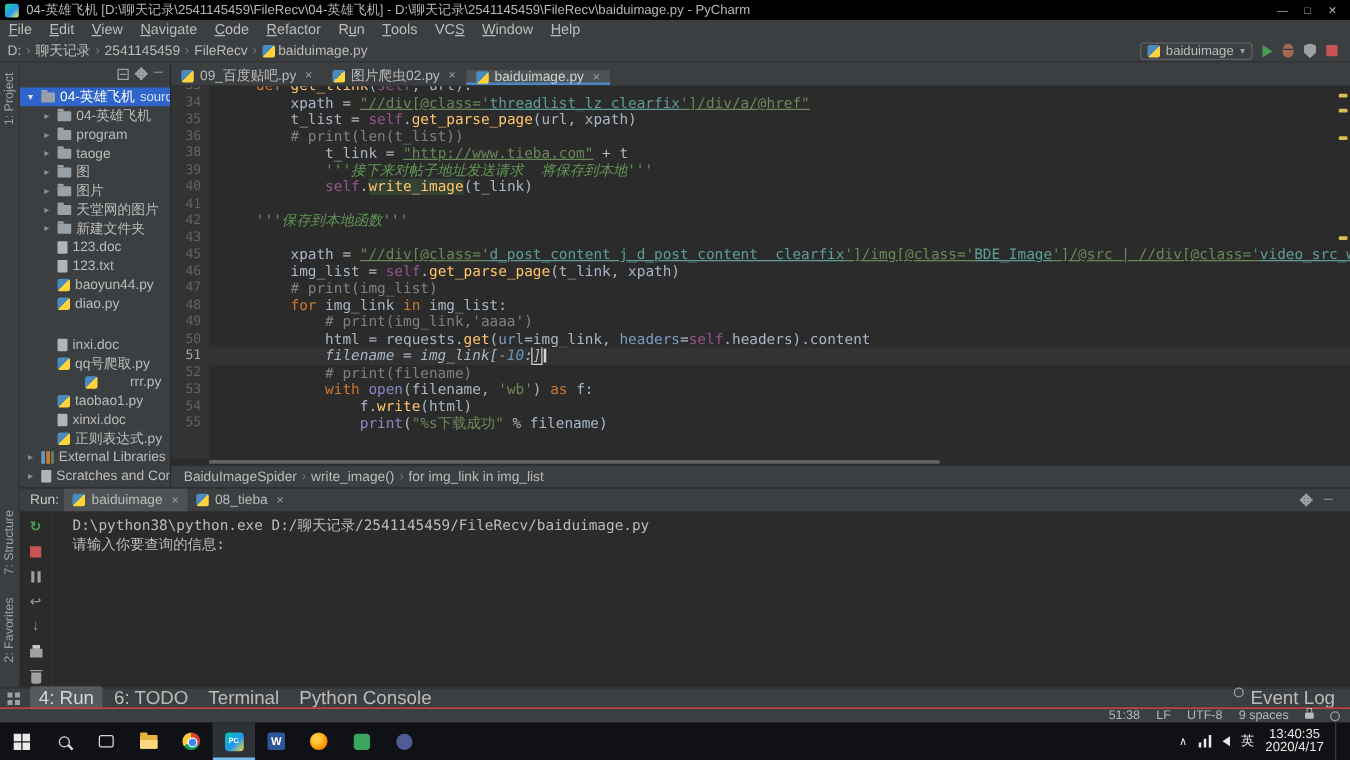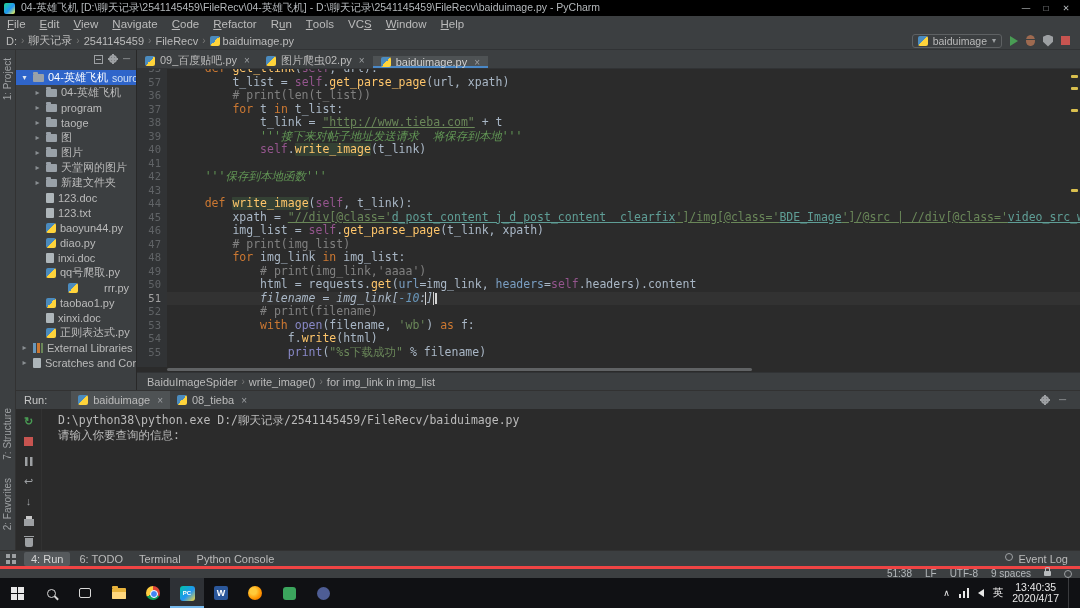--- a/index.html
+++ b/index.html
@@ -92,21 +92,21 @@
   .tk-bm{color:#a9b7c6;outline:1px solid #d0d0d0;}
   .caret{display:inline-block;width:2px;height:11px;background:#d4d4d4;margin-left:2px;vertical-align:middle;}
   .stripe-mark{position:absolute;right:2px;width:7px;height:3px;background:#d9bf4e;border-radius:1px;}
   .hscroll{height:5px;background:#2b2b2b;position:relative;flex:0 0 auto;}
   .hscroll-thumb{position:absolute;left:30px;top:1px;height:3px;width:62%;background:#606264;border-radius:2px;}
   .crumbbar{height:18px;background:#3c3f41;border-top:1px solid #313335;display:flex;align-items:center;font-size:11px;padding-left:10px;flex:0 0 auto;}
   .ecrumb{color:#bbbbbb;white-space:nowrap;}
 
   
   .runpanel{position:absolute;left:16px;right:0;top:340px;bottom:0;background:#2b2b2b;border-top:1px solid #323232;display:flex;flex-direction:column;}
-  .run-header{height:18px;background:#3c3f41;display:flex;align-items:center;font-size:11px;padding:0 8px;gap:24px;flex:0 0 auto;justify-content:space-between;}
+  .run-header{height:18px;background:#3c3f41;display:flex;align-items:center;font-size:11px;padding:0 8px;gap:4px;flex:0 0 auto;justify-content:space-between;}
   .run-title{color:#c8c8c8;}
   .run-tabs{display:flex;align-items:stretch;height:18px;}
   .run-tab{display:flex;align-items:center;gap:5px;padding:0 7px;}
   .run-tab.active{background:#4e5254;}
   .run-hdr-right{margin-left:auto;display:flex;align-items:center;gap:10px;padding-right:6px;}
   .run-body{flex:1;display:flex;min-height:0;}
   .run-toolbar{width:26px;flex:0 0 26px;display:flex;flex-direction:column;align-items:center;padding-top:5px;gap:6px;border-right:1px solid #323232;}
   .ric{width:14px;height:14px;display:flex;align-items:center;justify-content:center;font-size:11px;color:#9da0a3;}
   .ric-rerun{color:#499c54;font-weight:bold;}
   .ric-stop{width:9px;height:9px;background:#c75450;}
@@ -114,31 +114,31 @@
     linear-gradient(#9da0a3,#9da0a3) 1px 0/2.5px 9px no-repeat,
     linear-gradient(#9da0a3,#9da0a3) 6px 0/2.5px 9px no-repeat;}
   .ric-print{width:10px;height:7px;background:#9da0a3;position:relative;margin-top:3px;}
   .ric-print::before{content:"";position:absolute;top:-3px;left:2px;width:6px;height:3px;background:#c8c8c8;}
   .ric-trash{width:8px;height:9px;background:#9da0a3;border-radius:0 0 2px 2px;position:relative;margin-top:2px;}
   .ric-trash::before{content:"";position:absolute;top:-2px;left:-1px;width:10px;height:1.5px;background:#9da0a3;}
   .run-output{flex:1;min-width:0;font-family:"DejaVu Sans Mono","Liberation Mono",monospace;font-size:11.5px;line-height:15px;padding:4px 0 0 16px;color:#bbbbbb;overflow:hidden;}
   .out-line{white-space:pre;}
 
   
-  .bottombar{position:absolute;top:550px;left:0;right:0;height:16px;background:#3c3f41;border-top:1px solid #323232;display:flex;align-items:center;font-size:11px;padding:0 4px;gap:2px;}
+  .bottombar{position:absolute;top:550px;left:0;right:0;height:16px;background:#3c3f41;border-top:1px solid #323232;display:flex;align-items:center;font-size:15px;padding:0 4px;gap:2px;}
   .bb-grid{width:10px;height:10px;margin:0 6px 0 2px;background:
     linear-gradient(#9da0a3,#9da0a3) 0 0/4px 4px no-repeat,
     linear-gradient(#9da0a3,#9da0a3) 6px 0/4px 4px no-repeat,
     linear-gradient(#9da0a3,#9da0a3) 0 6px/4px 4px no-repeat,
     linear-gradient(#9da0a3,#9da0a3) 6px 6px/4px 4px no-repeat;}
   .bb-item{padding:1px 7px;border-radius:2px;}
   .bb-item.active{background:#565a5d;color:#d6d6d6;}
   .bb-right{margin-left:auto;display:flex;align-items:flex-start;gap:5px;padding-right:8px;}
   .elog-ico{width:8px;height:8px;border:1px solid #9da0a3;border-radius:50%;}
-  .statusbar{position:absolute;top:566px;left:0;right:0;height:12px;background:#3c3f41;border-top:3px solid #ef4444;display:flex;align-items:center;font-size:10px;color:#b4b8bb;padding:0 8px;}
+  .statusbar{position:absolute;top:566px;left:0;right:0;height:12px;background:#3c3f41;border-top:1px solid #ef4444;display:flex;align-items:center;font-size:10px;color:#b4b8bb;padding:0 8px;}
   .sb-right{margin-left:auto;display:flex;align-items:center;gap:13px;}
   .sb-lock{width:7px;height:5px;background:#b9bcbe;border-radius:1px;position:relative;}
   .sb-lock::before{content:"";position:absolute;top:-4px;left:1px;width:3px;height:3px;border:1px solid #b9bcbe;border-bottom:none;border-radius:2px 2px 0 0;}
   .sb-hector{width:8px;height:8px;border:1px solid #9da0a3;border-radius:50%;}
 
   
   .taskbar{position:absolute;top:578px;left:0;right:0;height:30px;background:#101114;display:flex;align-items:center;color:#e8e8e8;}
   .tb-apps{display:flex;height:100%;}
   .tb-btn{width:34px;height:30px;display:flex;align-items:center;justify-content:center;}
   .tb-btn.active{background:#2e3136;box-shadow:inset 0 -2px 0 #76b9ed;}
@@ -301,21 +301,21 @@
             <div class="trow" style="padding-left: 17px;">
               <span class="arrow"></span>
               <span class="tico ico-py"></span>
               <span class="tlabel">baoyun44.py</span>
             </div>
             <div class="trow" style="padding-left: 17px;">
               <span class="arrow"></span>
               <span class="tico ico-py"></span>
               <span class="tlabel">diao.py</span>
             </div>
-            <div class="trow" style="padding-left: 17px;">
+            <div class="trow" style="padding-left: 17px; margin-top: 18px;">
               <span class="arrow"></span>
               <span class="tico ico-doc"></span>
               <span class="tlabel">inxi.doc</span>
             </div>
             <div class="trow" style="padding-left: 17px;">
               <span class="arrow"></span>
               <span class="tico ico-py"></span>
               <span class="tlabel">qq号爬取.py</span>
             </div>
             <div class="trow" style="padding-left: 17px; gap: 26px;">
@@ -365,30 +365,29 @@
             </div>
             <div class="tab active">
               <span class="ico-py"></span>
               <span>baiduimage.py</span>
               <span class="tab-close">×</span>
             </div>
           </div>
         <div class="editor">
           <div class="code-scroll">
               <div class="code-row"><span class="gutter">33</span><span class="code-wrap"><span class="tk-d">    </span><span class="tk-k">def </span><span class="tk-f">get_tlink</span><span class="tk-d">(</span><span class="tk-sf">self</span><span class="tk-d">, url):</span></span></div>
-              <div class="code-row"><span class="gutter">57</span><span class="code-wrap"><span class="tk-d">        t_list = </span><span class="tk-sf">self</span><span class="tk-d">.</span><span class="tk-f">get_parse_page</span><span class="tk-d">(url, xpath)</span></span></div>
+              <div class="code-row"><span class="gutter">34</span><span class="code-wrap"><span class="tk-d">        xpath = </span><span class="tk-su">"//div[@class='</span><span class="tk-tu">threadlist_lz clearfix</span><span class="tk-su">']/div/a/@href"</span></span></div>
+              <div class="code-row"><span class="gutter">35</span><span class="code-wrap"><span class="tk-d">        t_list = </span><span class="tk-sf">self</span><span class="tk-d">.</span><span class="tk-f">get_parse_page</span><span class="tk-d">(url, xpath)</span></span></div>
               <div class="code-row"><span class="gutter">36</span><span class="code-wrap"><span class="tk-c">        # print(len(t_list))</span></span></div>
-              <div class="code-row"><span class="gutter">37</span><span class="code-wrap"><span class="tk-k">        for</span><span class="tk-d"> t </span><span class="tk-k">in</span><span class="tk-d"> t_list:</span></span></div>
               <div class="code-row"><span class="gutter">38</span><span class="code-wrap"><span class="tk-d">            t_link = </span><span class="tk-su">"http://www.tieba.com"</span><span class="tk-d"> + t</span></span></div>
               <div class="code-row"><span class="gutter">39</span><span class="code-wrap"><span class="tk-sd">            '''接下来对帖子地址发送请求  将保存到本地'''</span></span></div>
               <div class="code-row"><span class="gutter">40</span><span class="code-wrap"><span class="tk-d">            </span><span class="tk-sf">self</span><span class="tk-d">.</span><span class="tk-fh">write_image</span><span class="tk-d">(t_link)</span></span></div>
               <div class="code-row"><span class="gutter">41</span><span class="code-wrap"></span></div>
               <div class="code-row"><span class="gutter">42</span><span class="code-wrap"><span class="tk-sd">    '''保存到本地函数'''</span></span></div>
               <div class="code-row"><span class="gutter">43</span><span class="code-wrap"></span></div>
-              <div class="code-row"><span class="gutter">44</span><span class="code-wrap"><span class="tk-k">    def </span><span class="tk-fh">write_image</span><span class="tk-d">(</span><span class="tk-sf">self</span><span class="tk-d">, t_link):</span></span></div>
               <div class="code-row"><span class="gutter">45</span><span class="code-wrap"><span class="tk-d">        xpath = </span><span class="tk-su">"//div[@class='</span><span class="tk-tu">d_post_content j_d_post_content  clearfix</span><span class="tk-su">']/img[@class='</span><span class="tk-tu">BDE_Image</span><span class="tk-su">']/@src | //div[@class='</span><span class="tk-tu">video_src_wrapper</span></span></div>
               <div class="code-row"><span class="gutter">46</span><span class="code-wrap"><span class="tk-d">        img_list = </span><span class="tk-sf">self</span><span class="tk-d">.</span><span class="tk-f">get_parse_page</span><span class="tk-d">(t_link, xpath)</span></span></div>
               <div class="code-row"><span class="gutter">47</span><span class="code-wrap"><span class="tk-c">        # print(img_list)</span></span></div>
               <div class="code-row"><span class="gutter">48</span><span class="code-wrap"><span class="tk-k">        for</span><span class="tk-d"> img_link </span><span class="tk-k">in</span><span class="tk-d"> img_list:</span></span></div>
               <div class="code-row"><span class="gutter">49</span><span class="code-wrap"><span class="tk-c">            # print(img_link,'aaaa')</span></span></div>
               <div class="code-row"><span class="gutter">50</span><span class="code-wrap"><span class="tk-d">            html = requests.</span><span class="tk-f">get</span><span class="tk-d">(</span><span class="tk-kw">url</span><span class="tk-d">=img_link, </span><span class="tk-kw">headers</span><span class="tk-d">=</span><span class="tk-sf">self</span><span class="tk-d">.headers).content</span></span></div>
               <div class="code-row current"><span class="gutter">51</span><span class="code-wrap"><span class="tk-d">            filename = img_link[</span><span class="tk-num">-10</span><span class="tk-d">:</span><span class="tk-bm">]</span><span class="caret"></span></span></div>
               <div class="code-row"><span class="gutter">52</span><span class="code-wrap"><span class="tk-c">            # print(filename)</span></span></div>
               <div class="code-row"><span class="gutter">53</span><span class="code-wrap"><span class="tk-k">            with </span><span class="tk-b">open</span><span class="tk-d">(filename, </span><span class="tk-s">'wb'</span><span class="tk-d">) </span><span class="tk-k">as</span><span class="tk-d"> f:</span></span></div>
               <div class="code-row"><span class="gutter">54</span><span class="code-wrap"><span class="tk-d">                f.</span><span class="tk-f">write</span><span class="tk-d">(html)</span></span></div>

